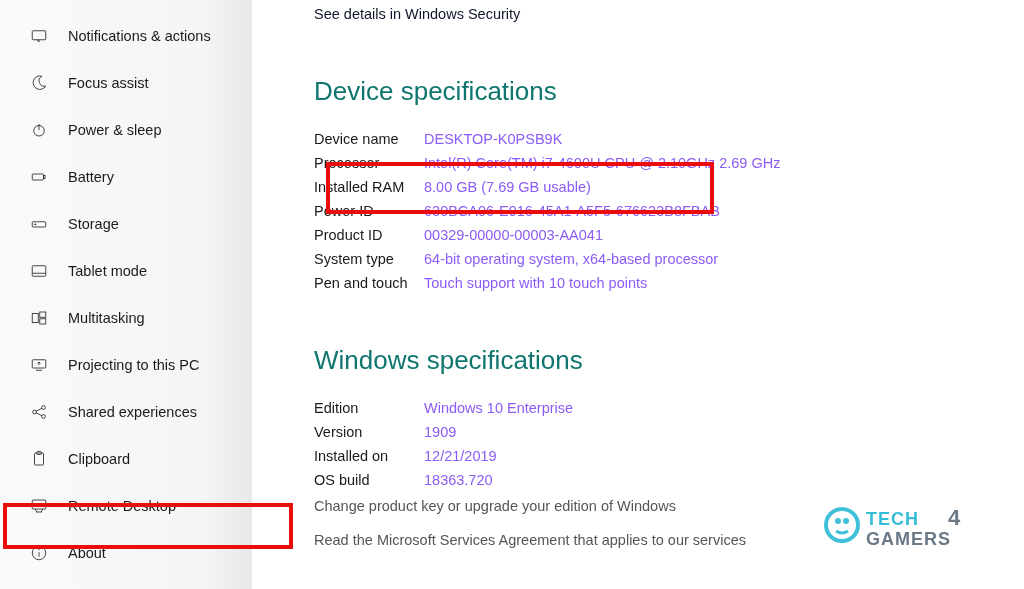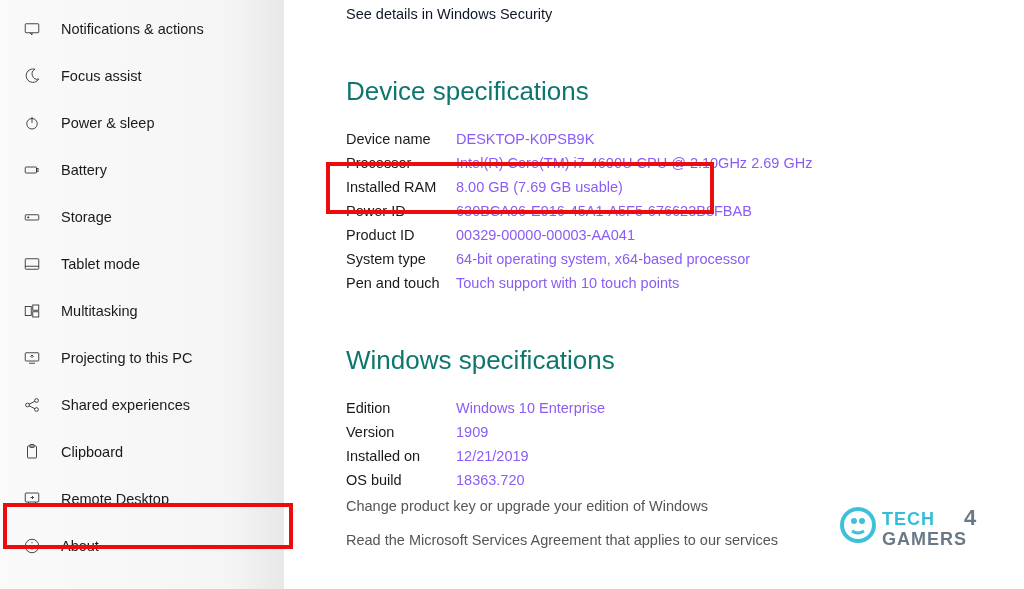--- a/index.html
+++ b/index.html
@@ -6,24 +6,24 @@
 body {
   font-family: "Segoe UI", -apple-system, sans-serif;
   background: #fff;
   color: #000;
   width: 1024px;
   height: 589px;
   overflow: hidden;
   display: flex;
 }
 .sidebar {
-  width: 284px;
+  width: 252px;
   height: 100%;
   background: linear-gradient(to right, #fafafa 0%, #f5f5f5 80%, #e8e8e8 100%);
-  padding: 5px;
+  padding: 12px;
 }
 .sidebar-item {
   display: flex;
   align-items: center;
   padding: 12px 0 12px 16px;
   height: 47px;
   cursor: pointer;
   color: #1a1a1a;
   font-size: 14.5px;
 }
@@ -77,21 +77,21 @@
 }
 .highlight-box {
   position: absolute;
   border: 4px solid #e90d0d;
   pointer-events: none;
 }
 .hb1 { left: 3px; top: 503px; width: 290px; height: 46px; }
 .hb2 { left: 326px; top: 162px; width: 388px; height: 52px; }
 .watermark {
   position: absolute;
-  right: 8px;
+  right: 24px;
   bottom: 28px;
   opacity: 0.9;
 }
 .watermark svg { width: 180px; height: 60px; }
 </style>
 </head>
 <body>
 
 <div class="sidebar">
 

